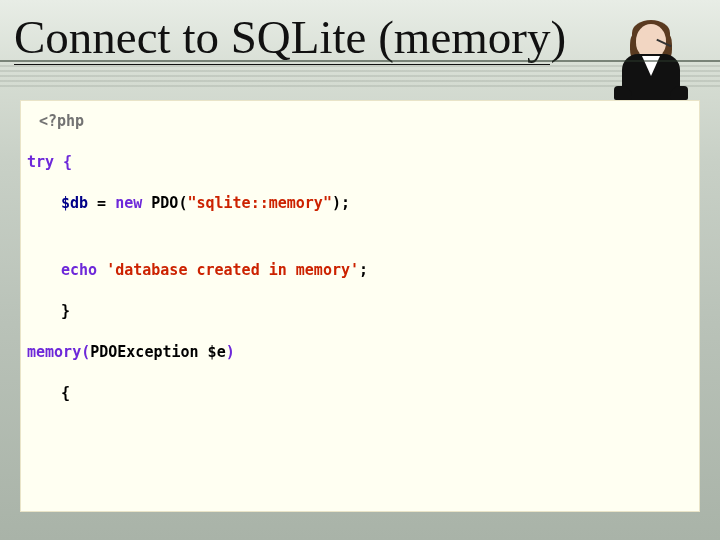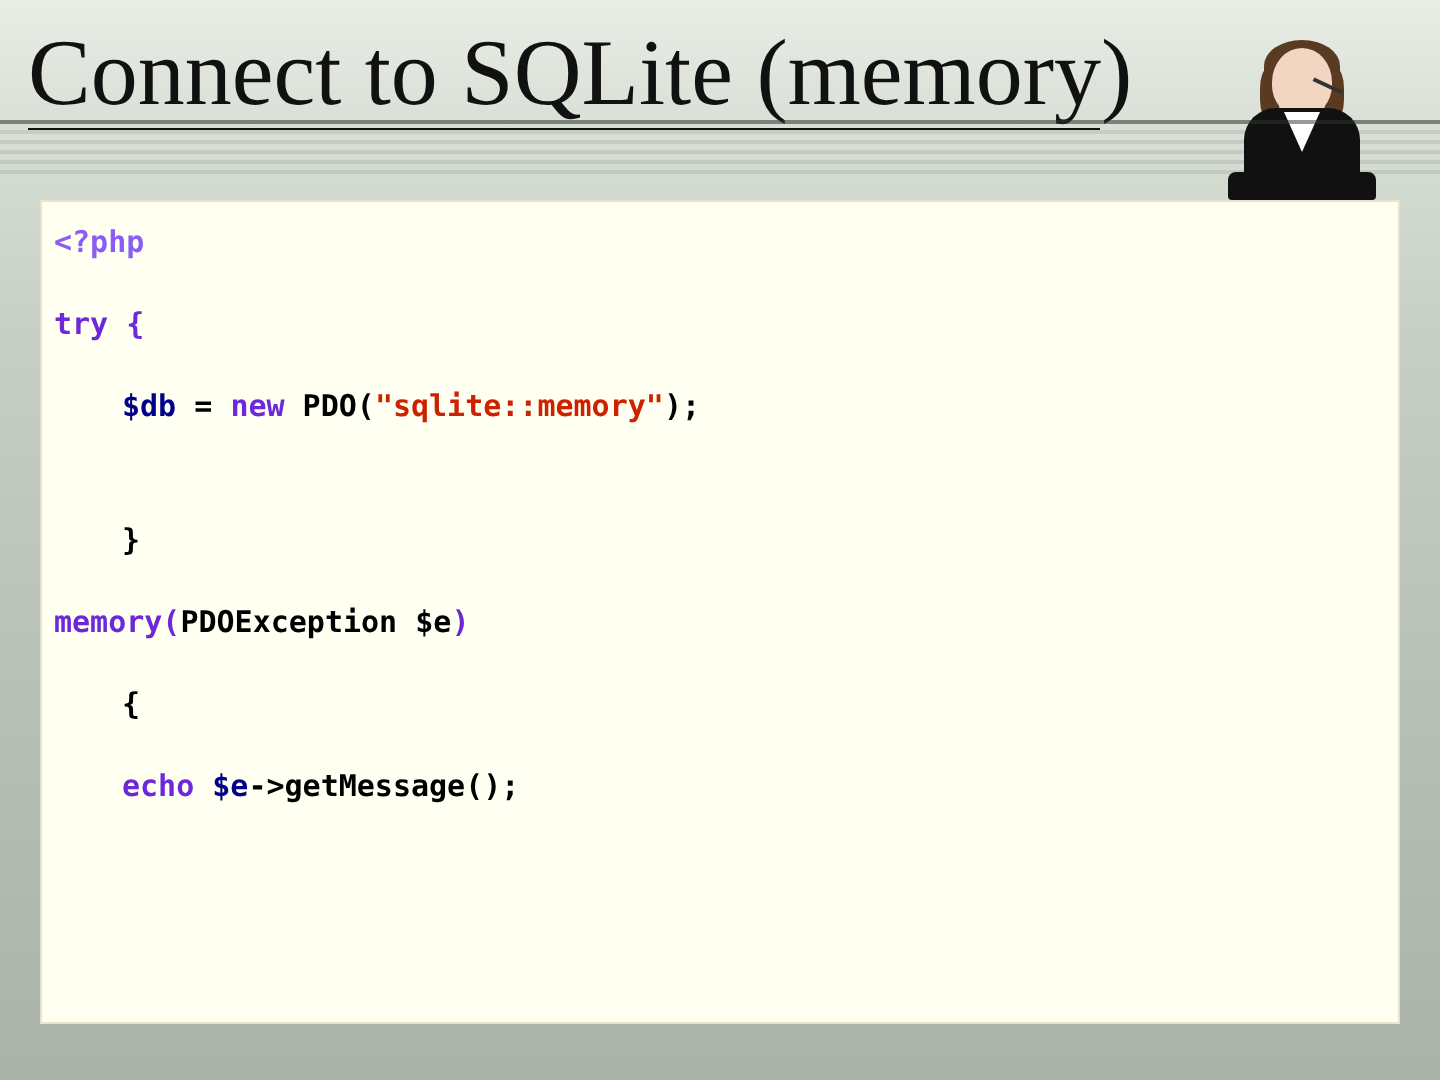--- a/index.html
+++ b/index.html
@@ -77,21 +77,21 @@
     line-height: 1.0;
   }
   .codebox pre { margin: 0; white-space: pre; }
   .ln { display: block; padding: 5px 0 6px 0; font-weight: bold; }
   .i1 { padding-left: 34px; }
   .i2 { padding-left: 34px; }
   .k  { color: #6d28d9; }
   .c  { color: #ff8000; }
   .s  { color: #cc2200; }
   .v  { color: #000088; }
-  .p  { color: #8b5cf6; }
+  .p  { color: #737373; margin-left: 12px; }
   .fn { color: #000; }
   .blank { height: 8px; }
 </style>
 </head>
 <body>
 
 <div class="slide">
 
   <div class="title">
     <span class="u">Connect to SQLite (memory</span><span>)</span>
@@ -107,21 +107,21 @@
     <div class="collar"></div>
     <div class="hand-l"></div>
     <div class="hand-r"></div>
   </div>
 
   <div class="codebox">
     <pre><span class="ln"><span class="p">&lt;?php</span></span>
 <span class="ln"><span class="k">try {</span></span>
 <span class="ln i1"><span class="v">$db</span><span> = </span><span class="k">new</span><span> PDO(</span><span class="s">"sqlite::memory"</span><span>);</span></span>
 <span class="ln blank"> </span>
+<span class="ln i1"><span class="k">echo</span><span> </span><span class="s">'database created in memory'</span><span>;</span></span>
 <span class="ln i1"><span>}</span></span>
 <span class="ln"><span class="k">memory(</span><span class="fn">PDOException $e</span><span class="k">)</span></span>
 <span class="ln i2"><span>{</span></span>
-<span class="ln i2"><span class="k">echo</span><span> </span><span class="v">$e</span><span>-&gt;getMessage();</span></span>
 
 </pre>
   </div>
 
 </div>
 
 </body></html>

